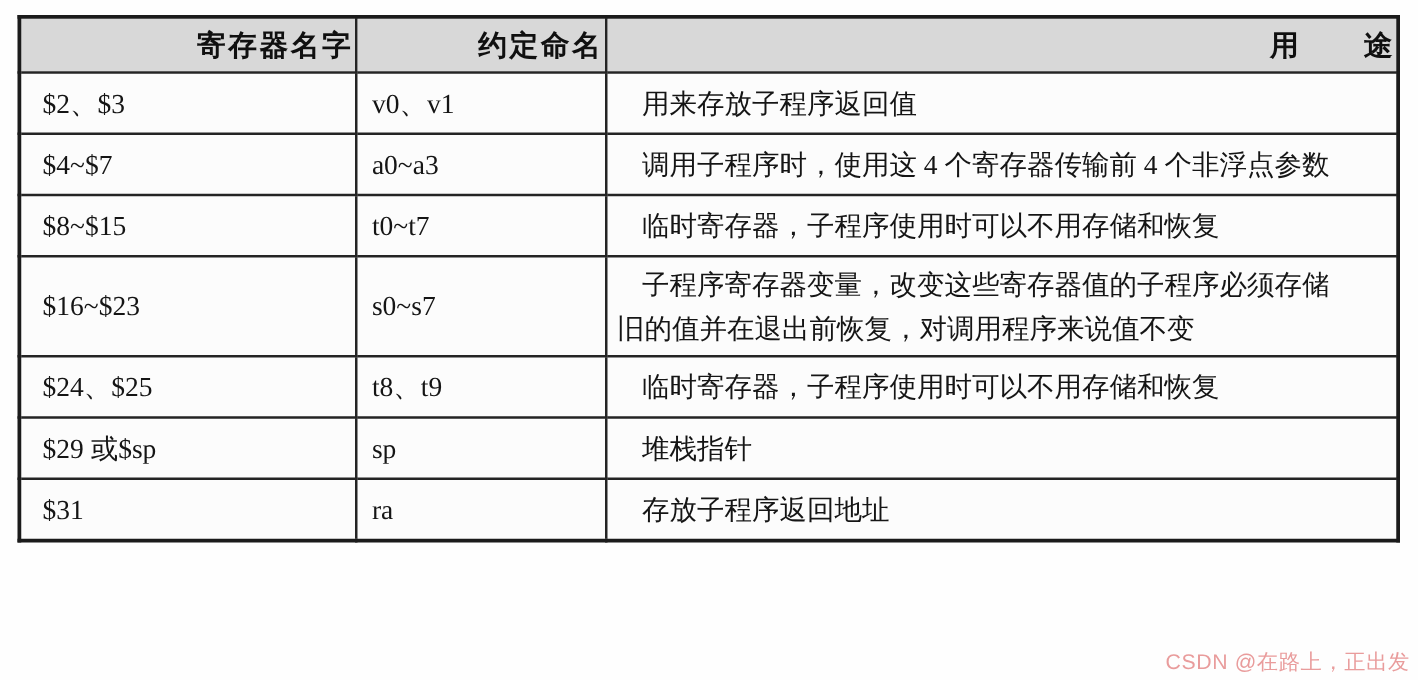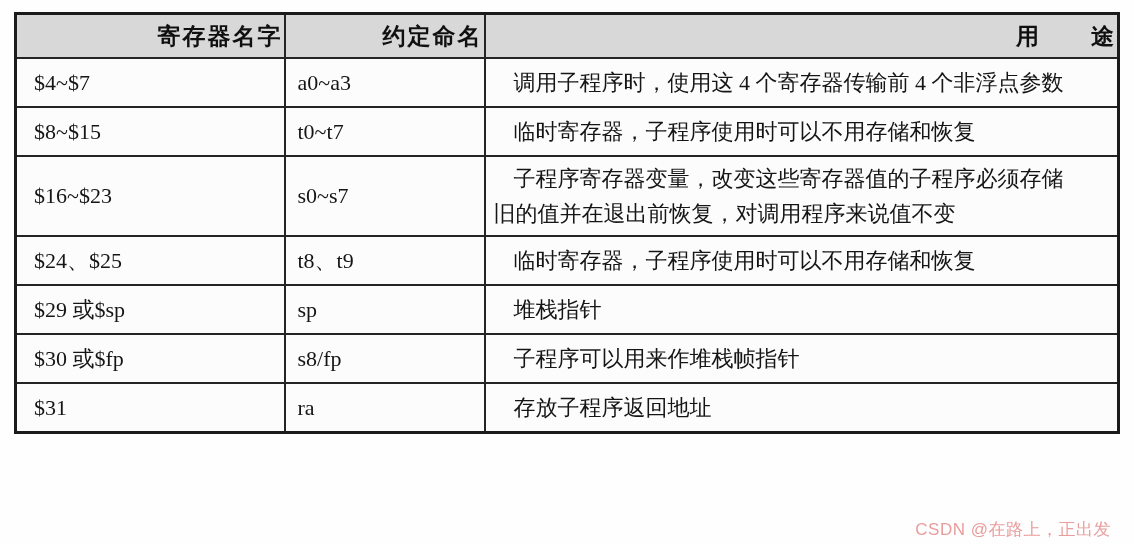--- a/index.html
+++ b/index.html
@@ -56,21 +56,21 @@
   .reg-table td.name-cell  { padding-left: 17px; }
   .reg-table td.alias-cell { padding-left: 12px; }
   .reg-table td.usage-cell {
     padding: 4px 40px 4px 8px;
     text-indent: 20px;
     line-height: 35px;
     white-space: normal;
   }
   .watermark {
     position: absolute;
-    right: 23px;
+    right: 6px;
     bottom: 3px;
     font-family: "Liberation Sans", "DejaVu Sans", sans-serif;
     font-size: 17px;
     color: #e99c9c;
     letter-spacing: 0.5px;
   }
 </style>
 </head>
 <body>
 
@@ -84,20 +84,25 @@
     </colgroup>
     <thead>
       <tr>
         <th>寄存器名字</th>
         <th>约定命名</th>
         <th>用　　途</th>
       </tr>
     </thead>
     <tbody id="table-body">
         <tr>
+          <td class="name-cell">$2、$3</td>
+          <td class="alias-cell">v0、v1</td>
+          <td class="usage-cell">用来存放子程序返回值</td>
+        </tr>
+        <tr>
           <td class="name-cell">$4~$7</td>
           <td class="alias-cell">a0~a3</td>
           <td class="usage-cell">调用子程序时，使用这 4 个寄存器传输前 4 个非浮点参数</td>
         </tr>
         <tr>
           <td class="name-cell">$8~$15</td>
           <td class="alias-cell">t0~t7</td>
           <td class="usage-cell">临时寄存器，子程序使用时可以不用存储和恢复</td>
         </tr>
         <tr>
@@ -109,25 +114,20 @@
           <td class="name-cell">$24、$25</td>
           <td class="alias-cell">t8、t9</td>
           <td class="usage-cell">临时寄存器，子程序使用时可以不用存储和恢复</td>
         </tr>
         <tr>
           <td class="name-cell">$29 或$sp</td>
           <td class="alias-cell">sp</td>
           <td class="usage-cell">堆栈指针</td>
         </tr>
         <tr>
-          <td class="name-cell">$30 或$fp</td>
-          <td class="alias-cell">s8/fp</td>
-          <td class="usage-cell">子程序可以用来作堆栈帧指针</td>
-        </tr>
-        <tr>
           <td class="name-cell">$31</td>
           <td class="alias-cell">ra</td>
           <td class="usage-cell">存放子程序返回地址</td>
         </tr>
       </tbody>
   </table>
 
   <div class="watermark">CSDN @在路上，正出发</div>
 
 </div>

